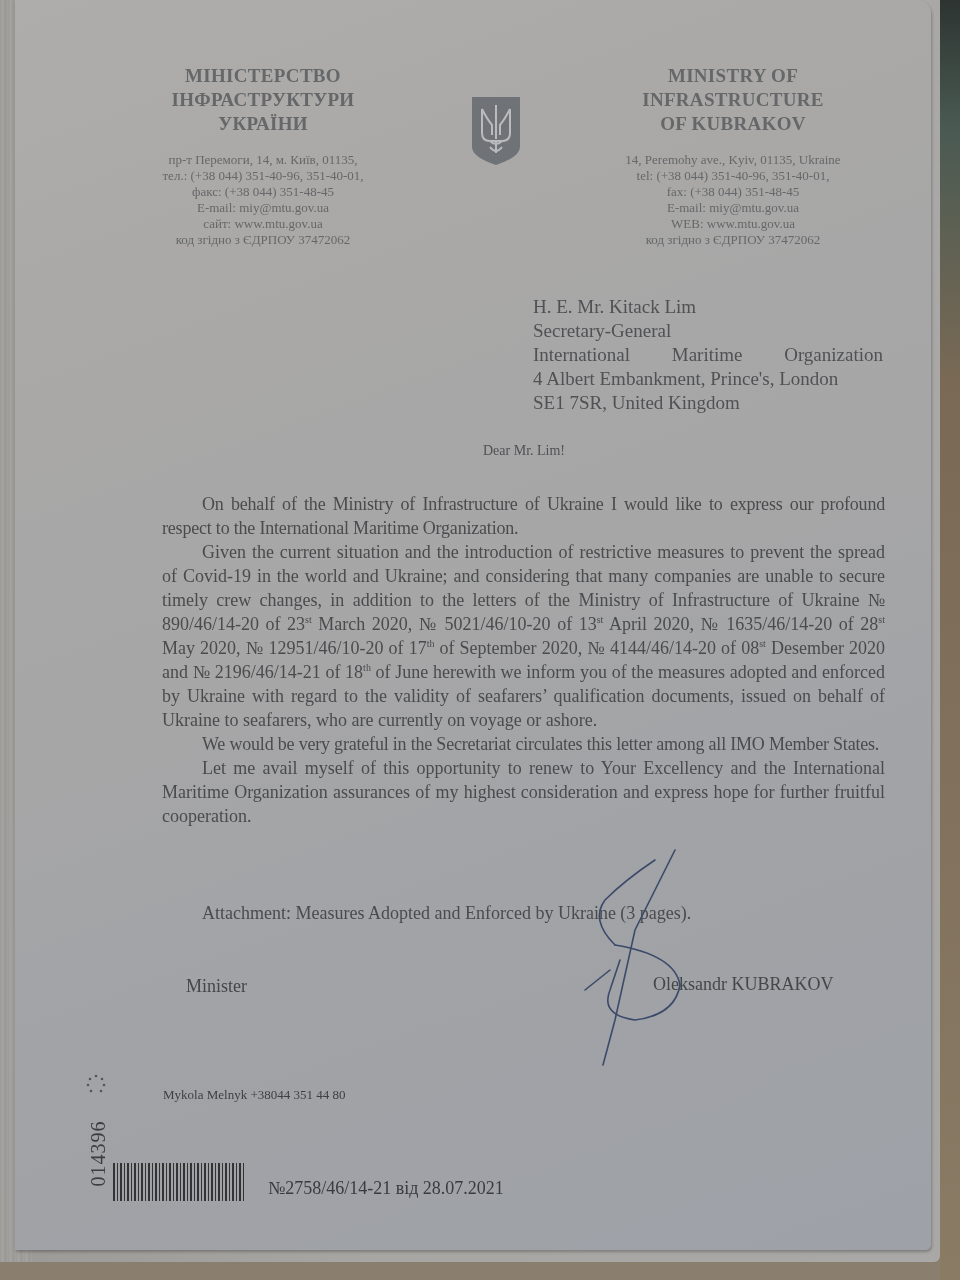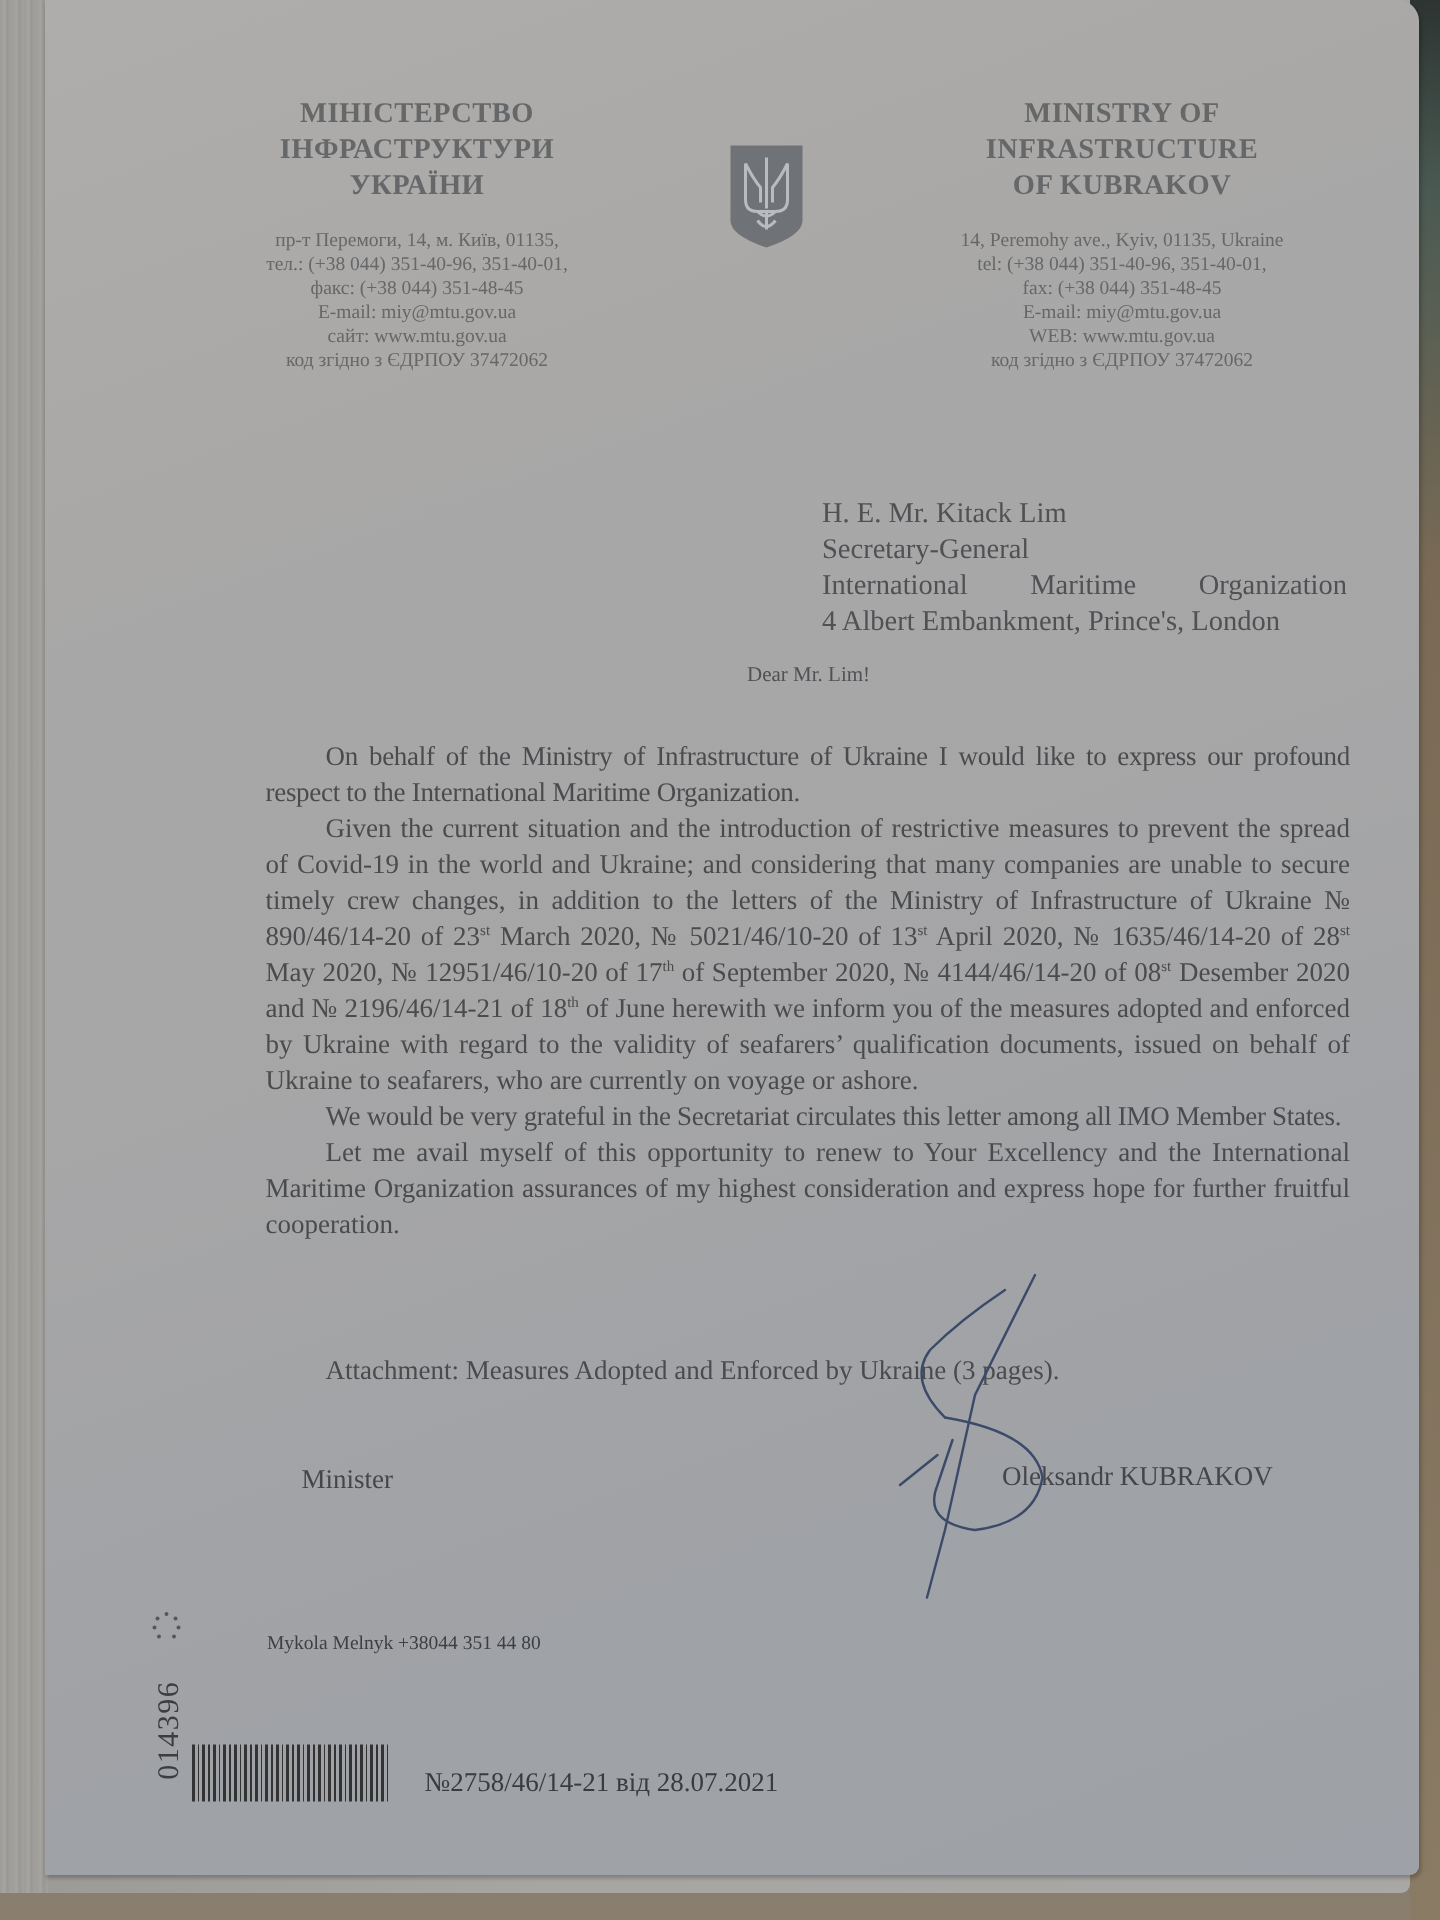--- a/index.html
+++ b/index.html
@@ -15,21 +15,21 @@
   .sheet-under {
     position:absolute; left:0; top:0; width:940px; height:1262px;
     background: linear-gradient(90deg,#9c9a97 0%, #a8a6a3 40%, #a9a8a6 100%);
     border-bottom-right-radius:6px;
   }
   .sheet-stack {
     position:absolute; left:0; top:0; width:32px; height:1262px;
     background: repeating-linear-gradient(90deg,#9e9c99 0px,#a6a4a1 3px,#9a9895 5px,#a3a19e 8px);
   }
   .page {
-    position:absolute; left:30px; top:0; width:916px; height:1250px;
+    position:absolute; left:15px; top:0; width:916px; height:1250px;
     background: linear-gradient(160deg,#aeadab 0%, #a9a8a7 25%, #a6a6a7 50%, #a0a2a6 75%, #9ea2a8 100%);
     border-top-right-radius:14px;
     border-bottom-right-radius:6px;
     box-shadow: 1px 2px 3px rgba(0,0,0,0.25);
   }
 
   .hdr-block { position:absolute; text-align:center; color:#666769; }
   .hdr-title { font-weight:bold; font-size:19px; line-height:24px; letter-spacing:0.3px; }
   .hdr-contact { font-size:13px; line-height:16px; margin-top:16px; }
   .hdr-left { left:118px; top:64px; width:260px; }
@@ -117,29 +117,30 @@
     <div class="hdr-contact">
       <div>14, Peremohy ave., Kyiv, 01135, Ukraine</div>
       <div>tel: (+38 044) 351-40-96, 351-40-01,</div>
       <div>fax: (+38 044) 351-48-45</div>
       <div>E-mail: miy@mtu.gov.ua</div>
       <div>WEB: www.mtu.gov.ua</div>
       <div>код згідно з ЄДРПОУ 37472062</div>
     </div>
   </div>
 
-  <div class="addressee" style="left:518px;margin-top:36px;">
+  <div class="addressee" style="left:518px;">
     <div>H. E. Mr. Kitack Lim</div>
     <div>Secretary-General</div>
     <div class="just">
       <span>International</span>
       <span>Maritime</span>
       <span>Organization</span>
     </div>
     <div>4 Albert Embankment, Prince's, London</div>
+    <div>SE1 7SR, United Kingdom</div>
   </div>
 
   <div class="salutation" style="left:468px;">Dear Mr. Lim!</div>
 
   <div class="body-text" style="left:147px;">
     <p class="narrow">On behalf of the Ministry of Infrastructure of Ukraine I would like to express our profound respect to the International Maritime Organization.</p>
     <p><span>Given the current situation and the introduction of restrictive measures to prevent the spread of Covid-19 in the world and Ukraine; and considering that many companies are unable to secure timely crew changes, in addition to the letters of the Ministry of Infrastructure of Ukraine № 890/46/14-20 of 23</span><sup>st</sup><span> March 2020, № 5021/46/10-20 of 13</span><sup>st</sup><span> April 2020, № 1635/46/14-20 of 28</span><sup>st</sup><span> May 2020, № 12951/46/10-20 of 17</span><sup>th</sup><span> of September 2020, № 4144/46/14-20 of 08</span><sup>st</sup><span> Desember 2020 and № 2196/46/14-21 of 18</span><sup>th</sup><span> of June herewith we inform you of the measures adopted and enforced by Ukraine with regard to the validity of seafarers’ qualification documents, issued on behalf of Ukraine to seafarers, who are currently on voyage or ashore.</span></p>
     <p class="narrow">We would be very grateful in the Secretariat circulates this letter among all IMO Member States.</p>
     <p>Let me avail myself of this opportunity to renew to Your Excellency and the International Maritime Organization assurances of my highest consideration and express hope for further fruitful cooperation.</p>
   </div>

